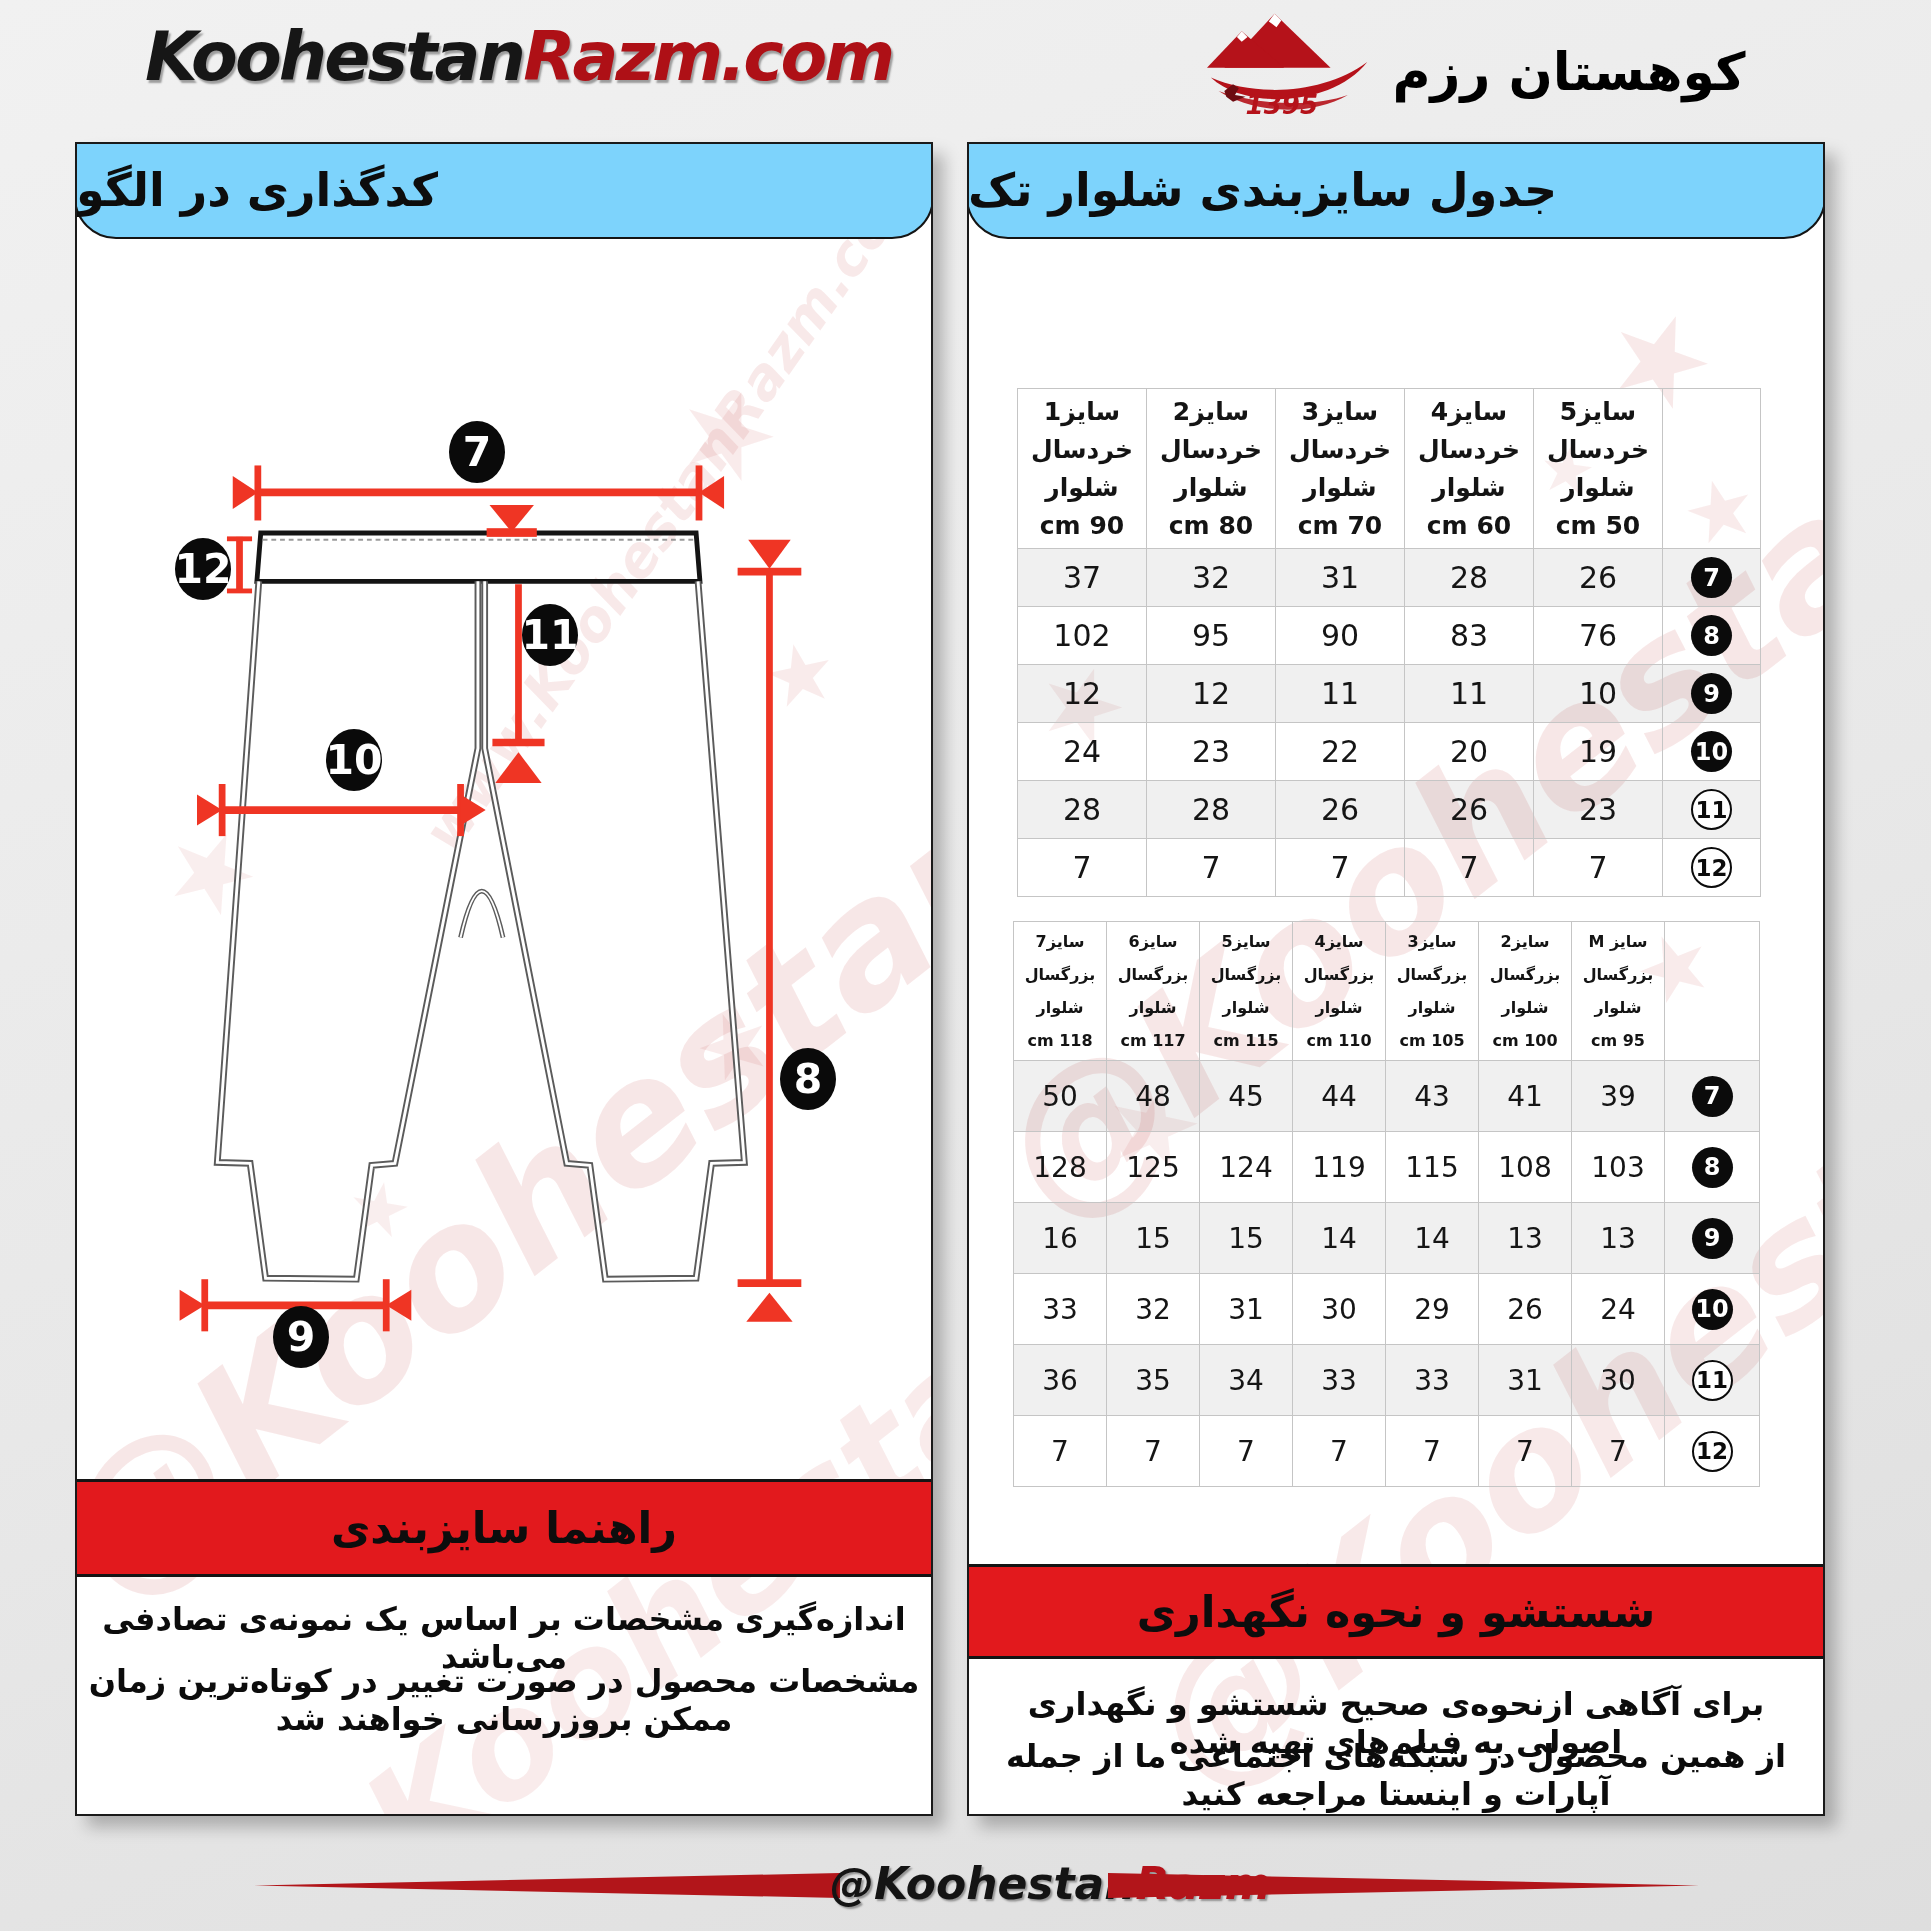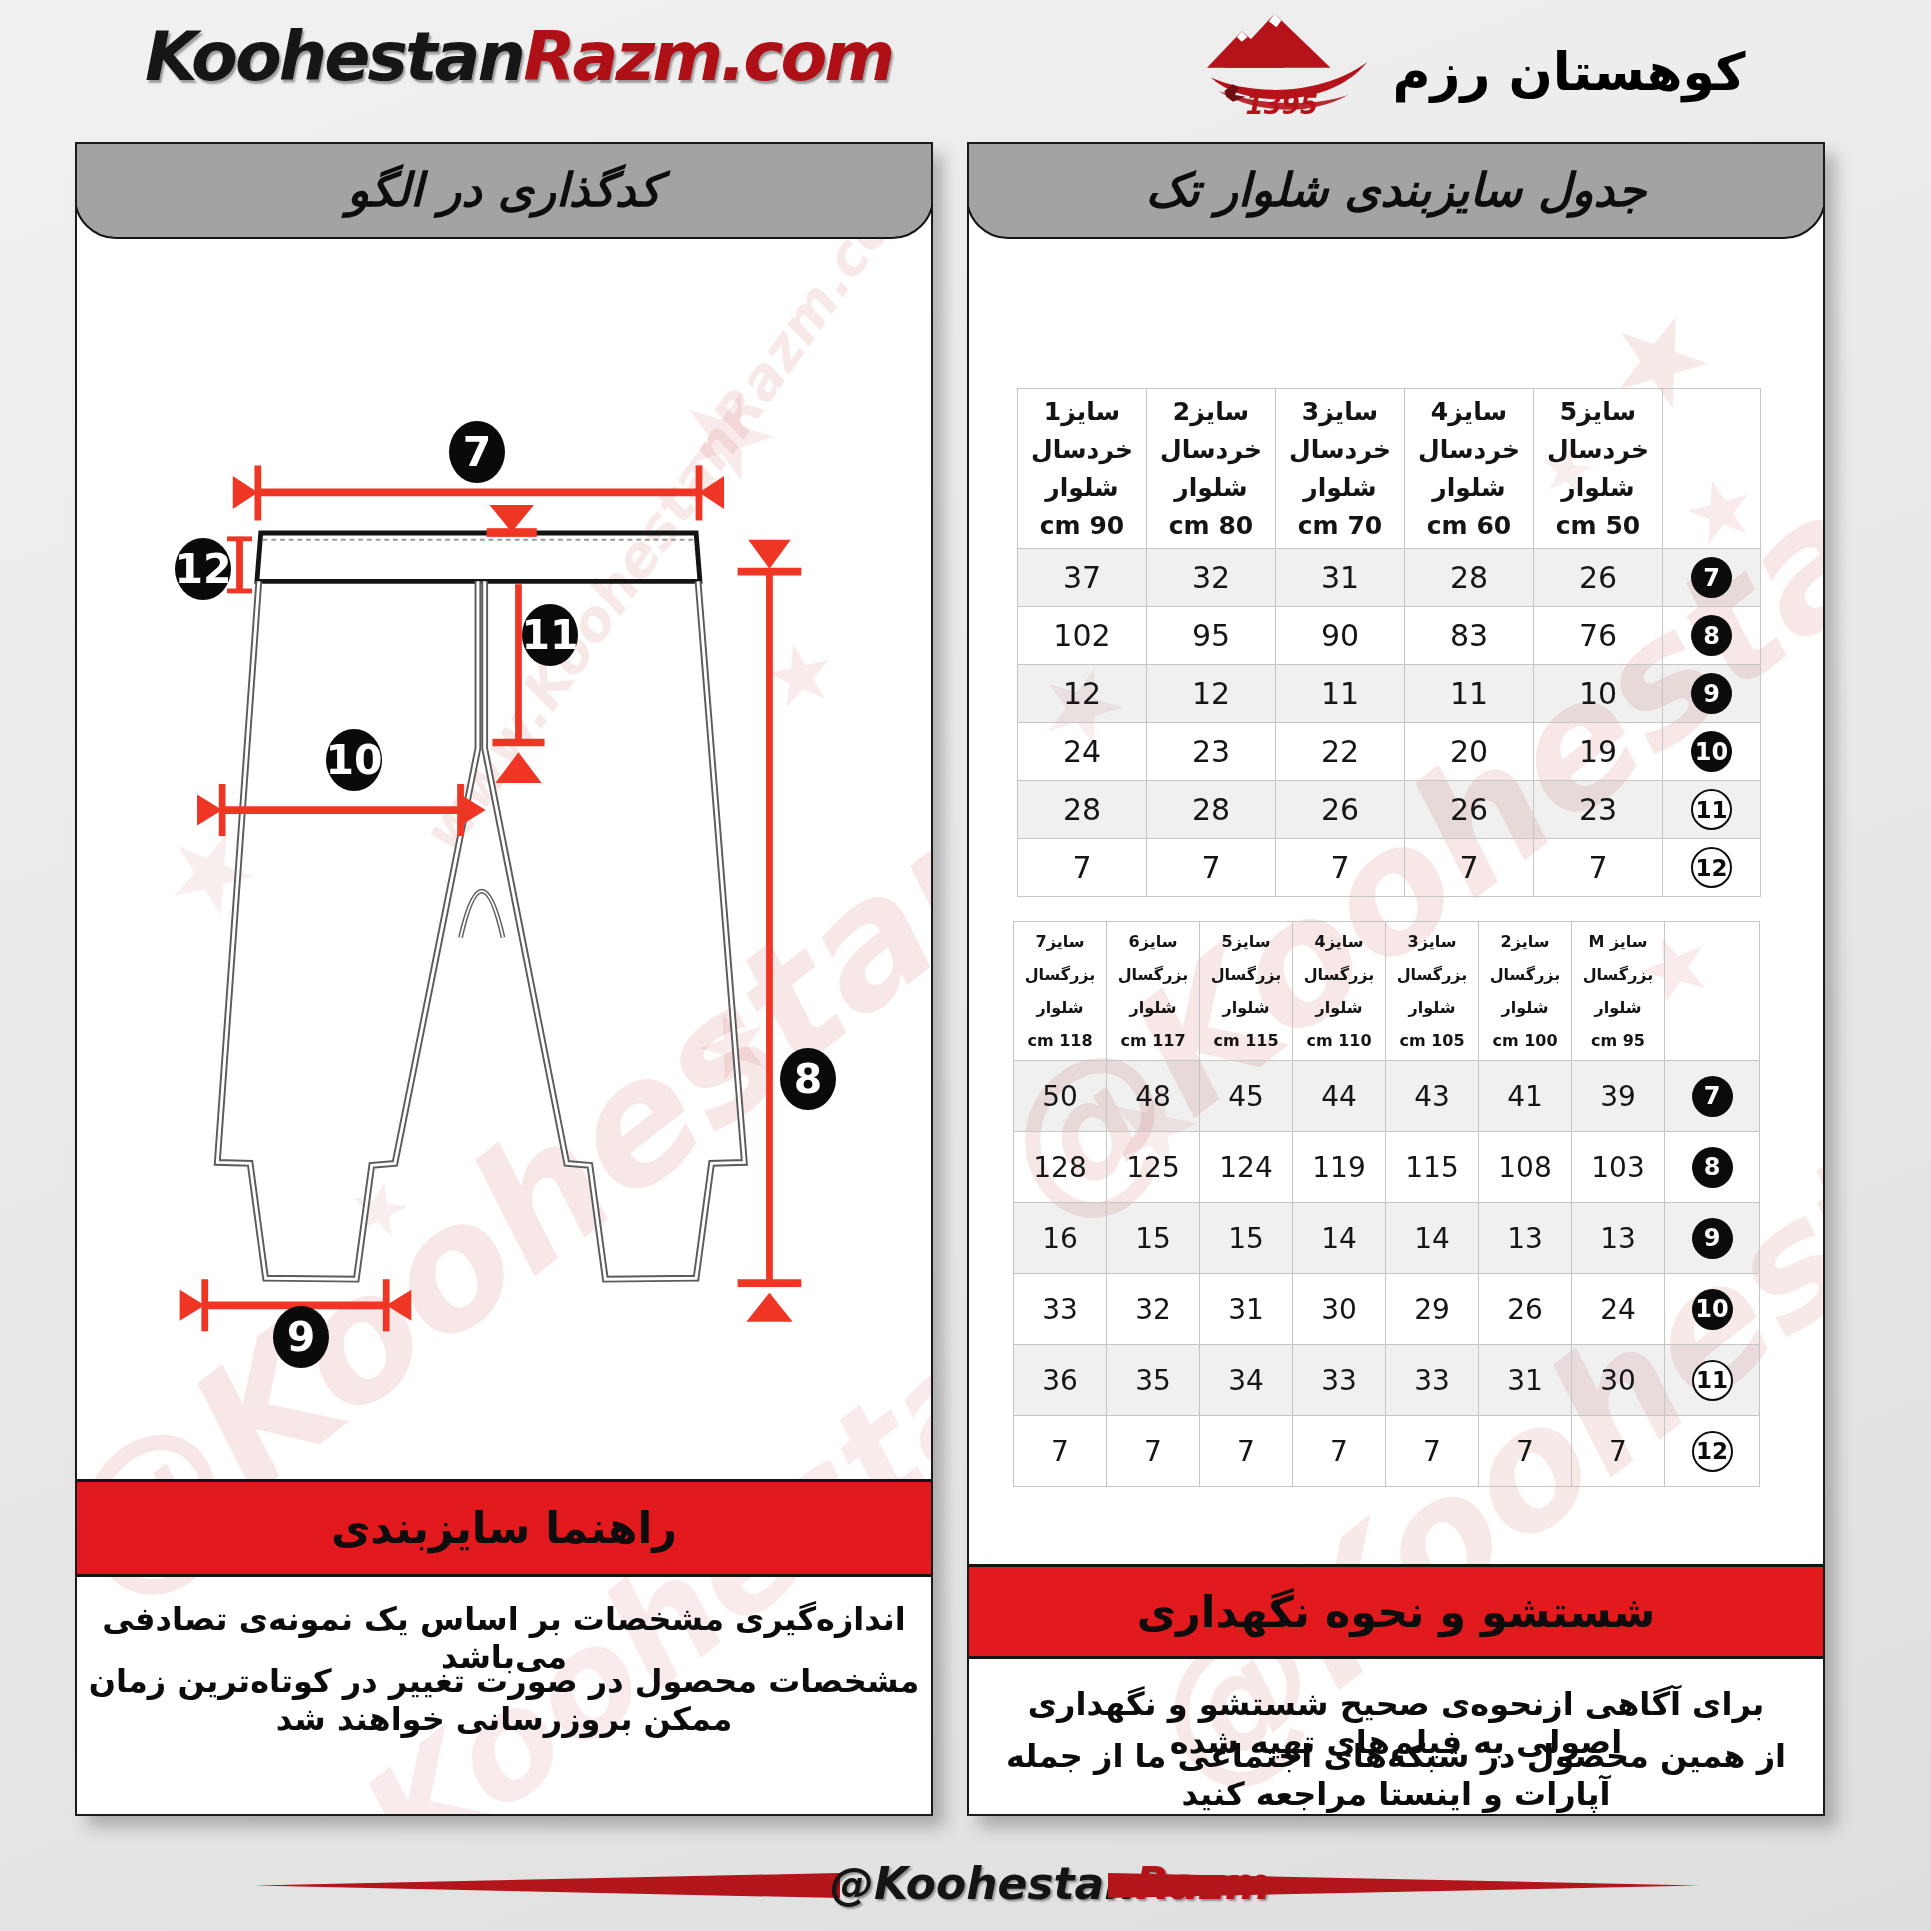--- a/index.html
+++ b/index.html
@@ -9,23 +9,23 @@
   #brand-left{position:absolute;left:145px;top:17.4px;width:714px;text-align:right;
     font-style:italic;font-weight:bold;font-size:68px;letter-spacing:-2.9px;
     text-shadow:1.9px 2.9px 1.9px rgba(0,0,0,.35);white-space:nowrap;}
   #brand-left .blk{color:#161616;} #brand-left .red{color:#ae1016;}
   #brand-right{position:absolute;left:1205px;top:7.7px;display:flex;align-items:center;gap:17.4px;}
   #brand-right .fa-title{font-size:52px;font-weight:bold;color:#000000;margin-top:17.4px;}
   
   .panel{position:absolute;top:142px;width:854px;height:1670px;background:#fff;
     border:2.9px solid #1a1a1a;box-shadow:11.6px 11.6px 15.4px rgba(0,0,0,.25);overflow:hidden;}
   #left-panel{left:75px;} #right-panel{left:967px;}
-  .panel-header{position:absolute;top:-2.9px;left:-2.9px;right:-2.9px;height:94px;background:#a3a3a3;
+  .panel-header{position:absolute;top:-2.9px;left:-2.9px;right:-2.9px;height:94px;background:#7dd3fc;
     border:2.9px solid #141414;border-radius:0 0 42px 42px;display:flex;align-items:center;
-    justify-content:center;z-index:5;font-style:italic;}
+    justify-content:flex-start;z-index:5;}
   .panel-header span{font-size:46px;font-weight:bold;color:#0d0d0d;}
   .banner{position:absolute;left:-2.9px;right:-2.9px;background:#e2191d;border-top:3.9px solid #141414;
     border-bottom:3.9px solid #141414;display:flex;align-items:center;justify-content:center;z-index:5;}
   .banner span{font-size:43px;font-weight:bold;color:#0d0d0d;}
   #left-banner{top:1335px;height:92px;} #right-banner{top:1420px;height:89px;}
   .note{position:absolute;width:100%;text-align:center;direction:rtl;font-weight:bold;
     font-size:32px;color:#0c0c0c;z-index:5;}
   #left-note1{top:1456px;} #left-note2{top:1518px;}
   #right-note1{top:1541px;} #right-note2{top:1593px;}
   #left-copyright{position:absolute;left:41px;top:1587px;font-size:30px;font-weight:bold;

